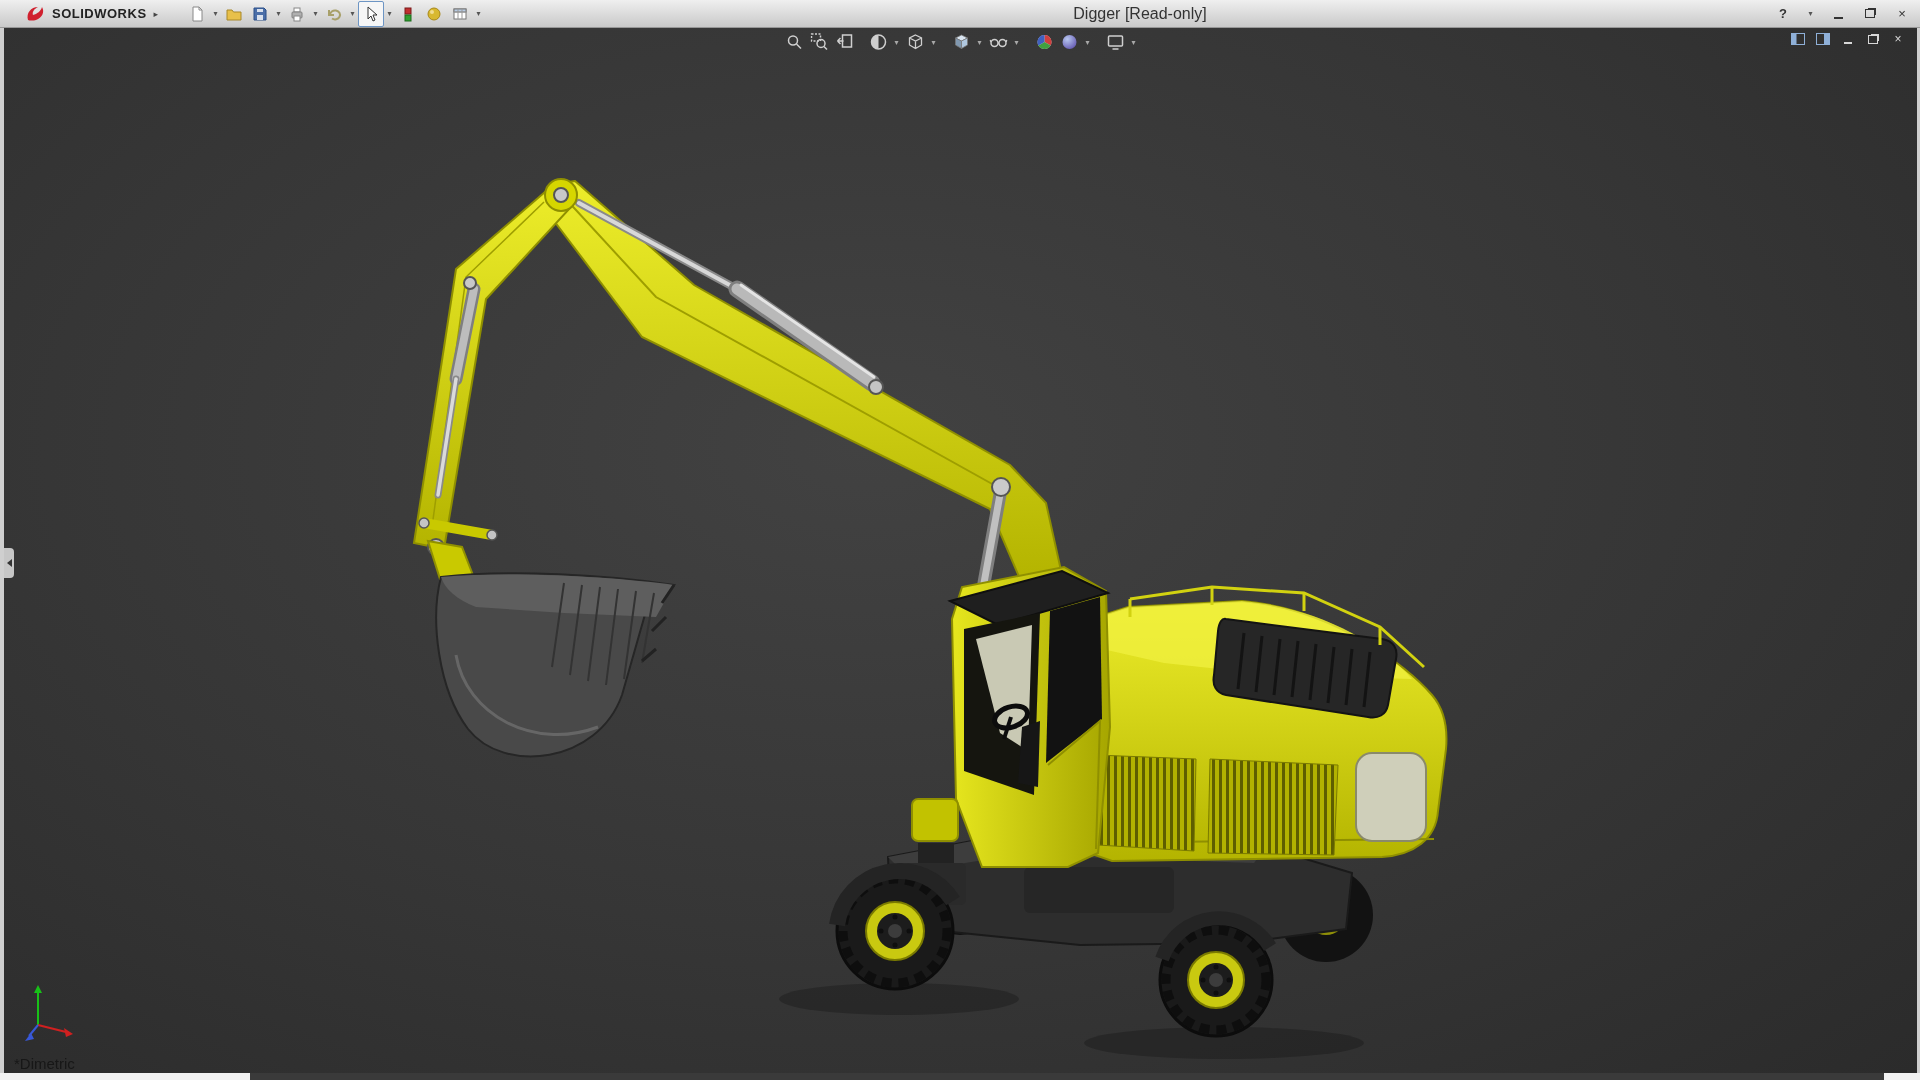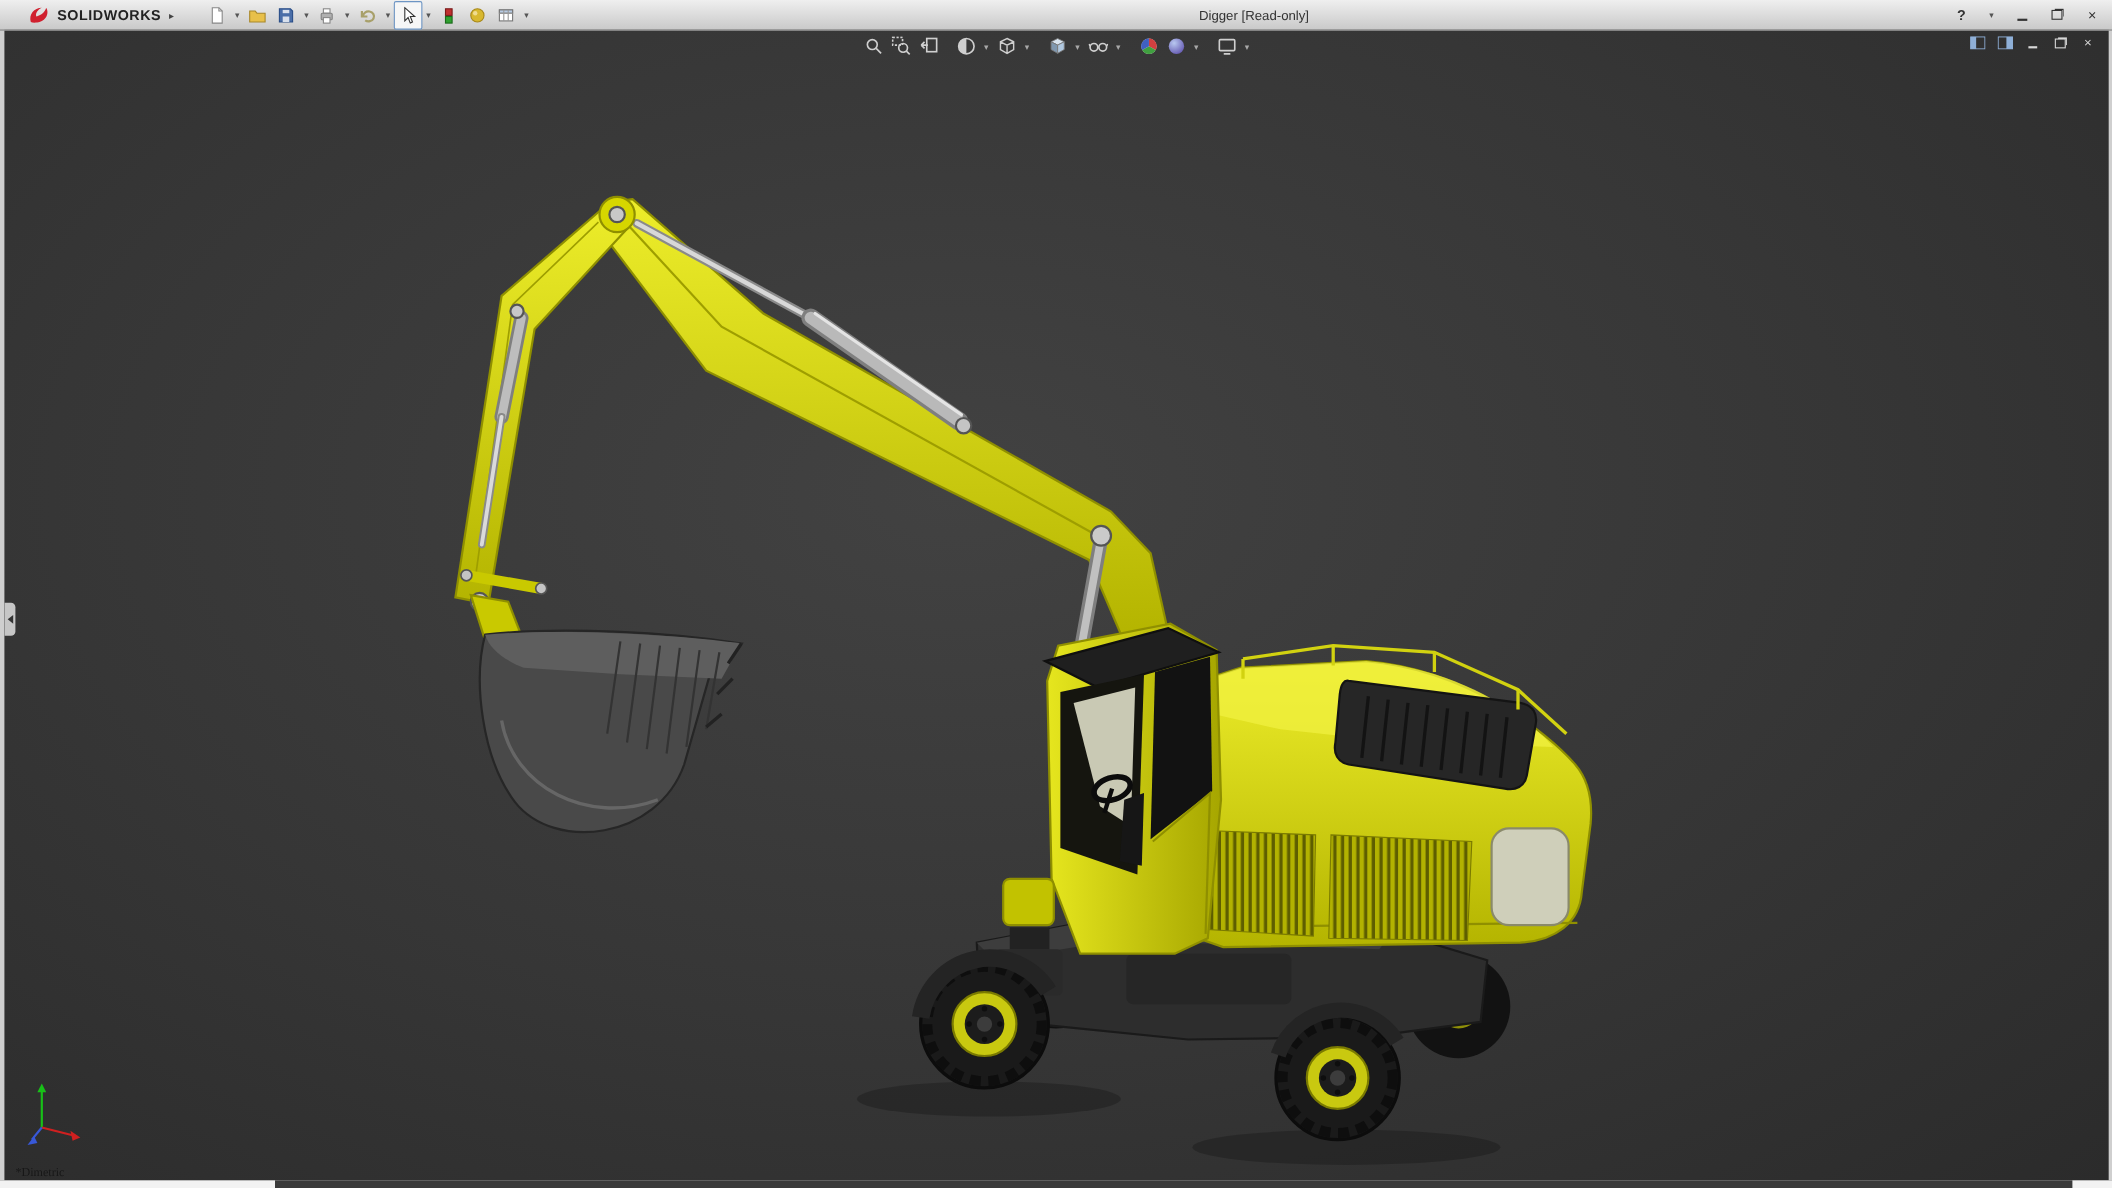--- a/index.html
+++ b/index.html
@@ -12,21 +12,21 @@
     display:flex;align-items:center;z-index:10;}
   .brand{display:flex;align-items:center;gap:5px;padding:0 8px 0 25px;}
   .brand-text{font-size:13px;font-weight:bold;color:#222;letter-spacing:.5px;}
   .menu-arrow{font-size:9px;color:#444;margin-left:2px;cursor:pointer;}
   .tb-icons{display:flex;align-items:center;margin-left:18px;}
   .tbtn{width:24px;height:24px;display:flex;align-items:center;justify-content:center;
     border:1px solid transparent;border-radius:2px;cursor:pointer;}
   .tbtn.active{background:#f6f6f6;border:1px solid #6d95c4;}
   .dd{font-size:8px;color:#555;width:11px;text-align:center;cursor:pointer;}
   .win-title{position:absolute;left:1140px;transform:translateX(-50%);
-    font-size:12px;color:#333;white-space:nowrap;}
+    font-size:16px;color:#333;white-space:nowrap;}
   .win-controls{position:absolute;right:8px;top:0;height:27px;display:flex;
     align-items:center;gap:12px;}
   .wbtn{display:flex;align-items:center;justify-content:center;width:20px;height:20px;
     color:#333;font-size:13px;cursor:pointer;}
   .help-glyph{font-weight:bold;font-size:13px;color:#333;}
   .min-bar{width:9px;height:2px;background:#333;margin-top:8px;}
   .restore-box{width:8px;height:7px;border:1px solid #333;box-shadow:2px -2px 0 -1px #333;}
 
   
   .viewport{position:absolute;top:27px;left:4px;right:3px;bottom:7px;
@@ -45,21 +45,21 @@
     color:#d8d8d8;font-size:12px;cursor:pointer;}
   .dc-min{width:8px;height:2px;background:#d8d8d8;margin-top:8px;}
   .dc-restore{width:8px;height:7px;border:1px solid #d8d8d8;box-shadow:2px -2px 0 -1px #d8d8d8;}
 
   .collapse-tab{position:absolute;left:0;top:521px;width:10px;height:30px;background:#c6c6c6;
     border-radius:0 4px 4px 0;display:flex;align-items:center;justify-content:center;cursor:pointer;}
   .collapse-tri{width:0;height:0;border-top:4px solid transparent;border-bottom:4px solid transparent;
     border-right:5px solid #333;}
 
   .triad{position:absolute;left:20px;bottom:30px;}
-  .orientation-label{position:absolute;left:10px;bottom:1px;font-size:11px;color:#171717;font-family:Liberation Serif, serif;}
+  .orientation-label{position:absolute;left:10px;bottom:1px;font-size:15px;color:#171717;}
 
   
   .edge-left{position:absolute;top:27px;bottom:7px;left:0;width:4px;background:#cfcfcf;}
   .edge-right{position:absolute;top:27px;bottom:7px;right:0;width:3px;background:#cfcfcf;}
   .statusbar{position:absolute;bottom:0;left:0;right:0;height:7px;background:#f2f2f2;}
   .statusbar-dark{position:absolute;left:250px;right:36px;top:0;bottom:0;background:#3a3a3a;}
 </style>
 </head>
 <body>
 

